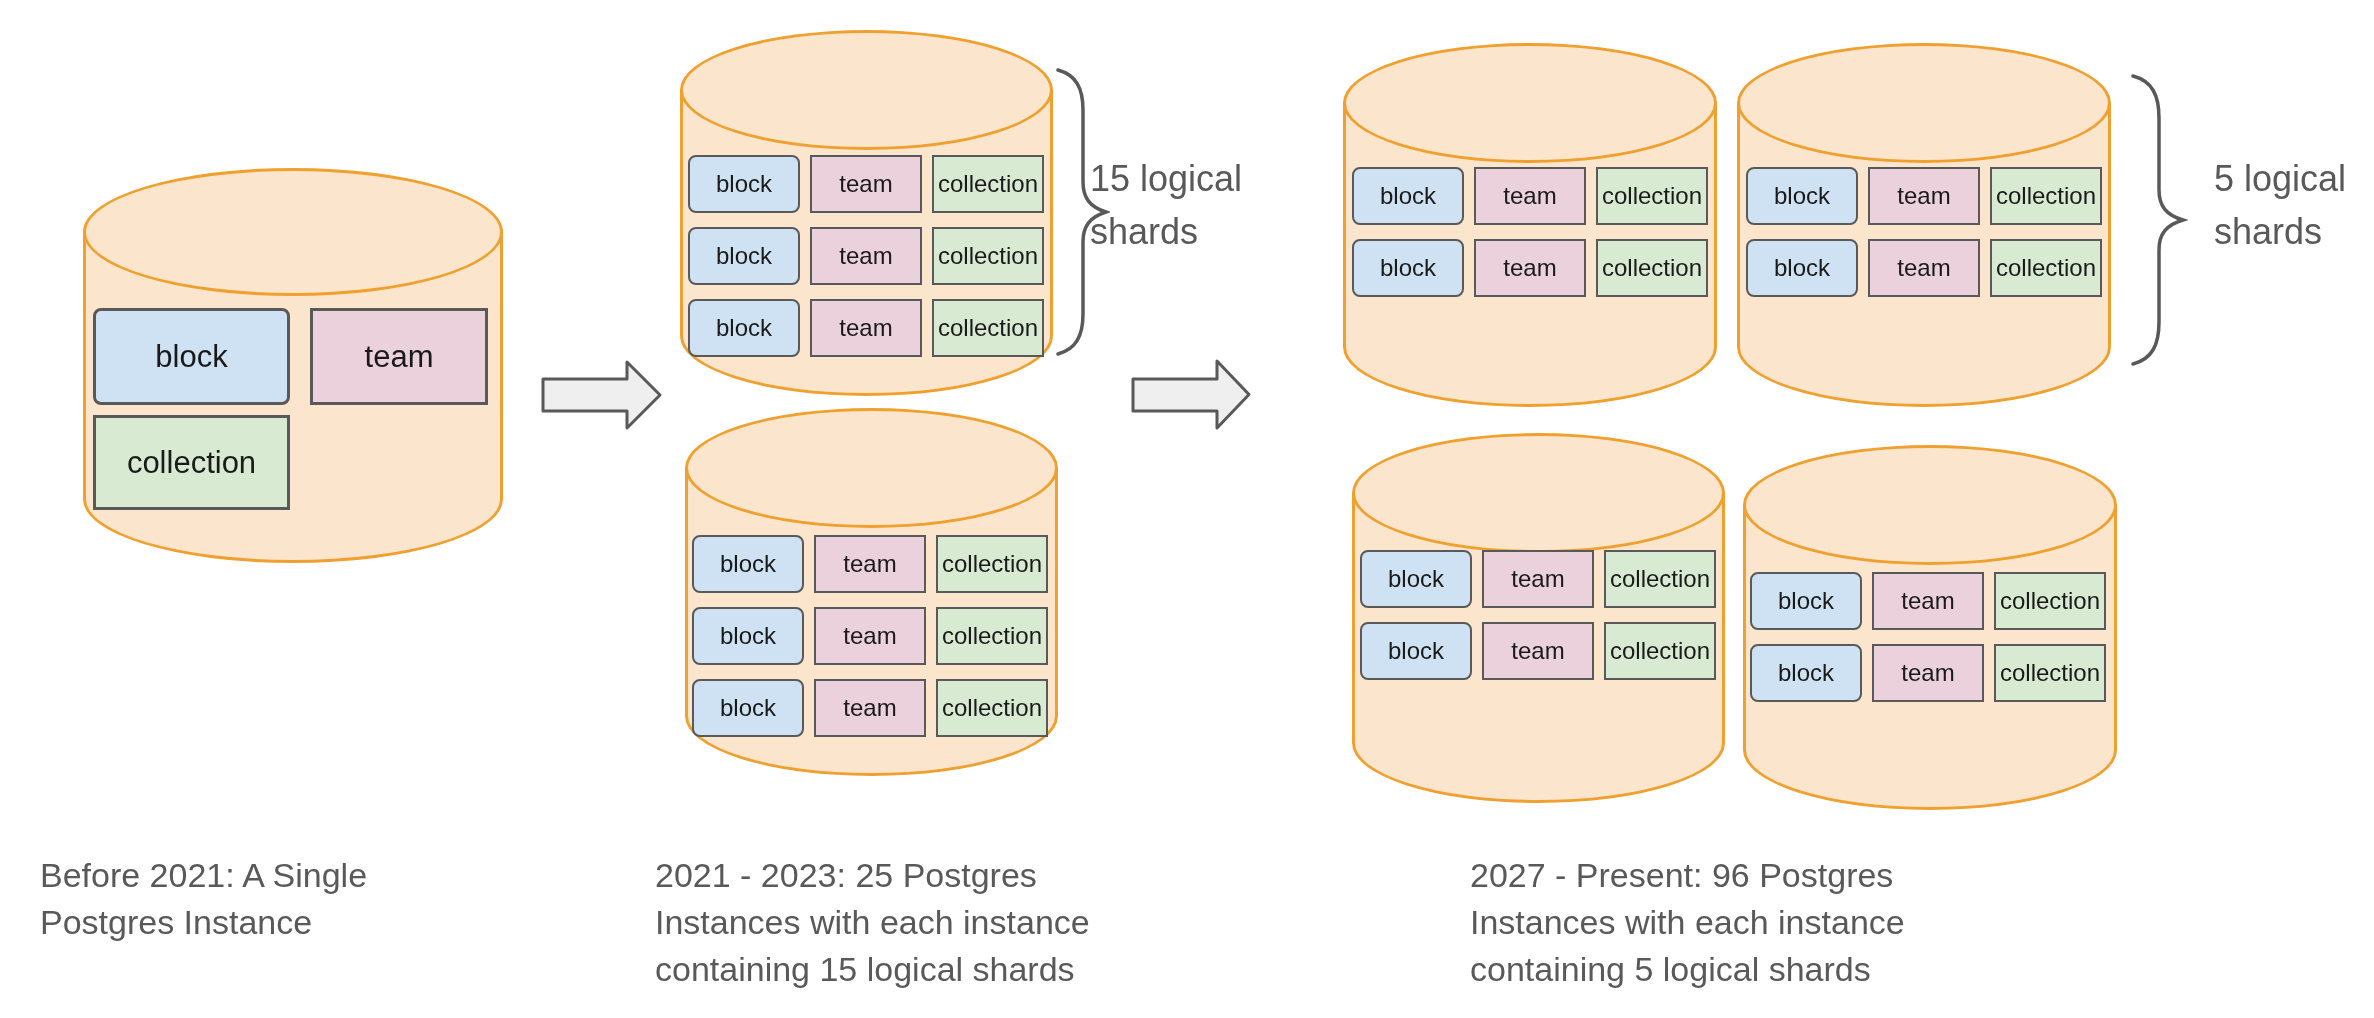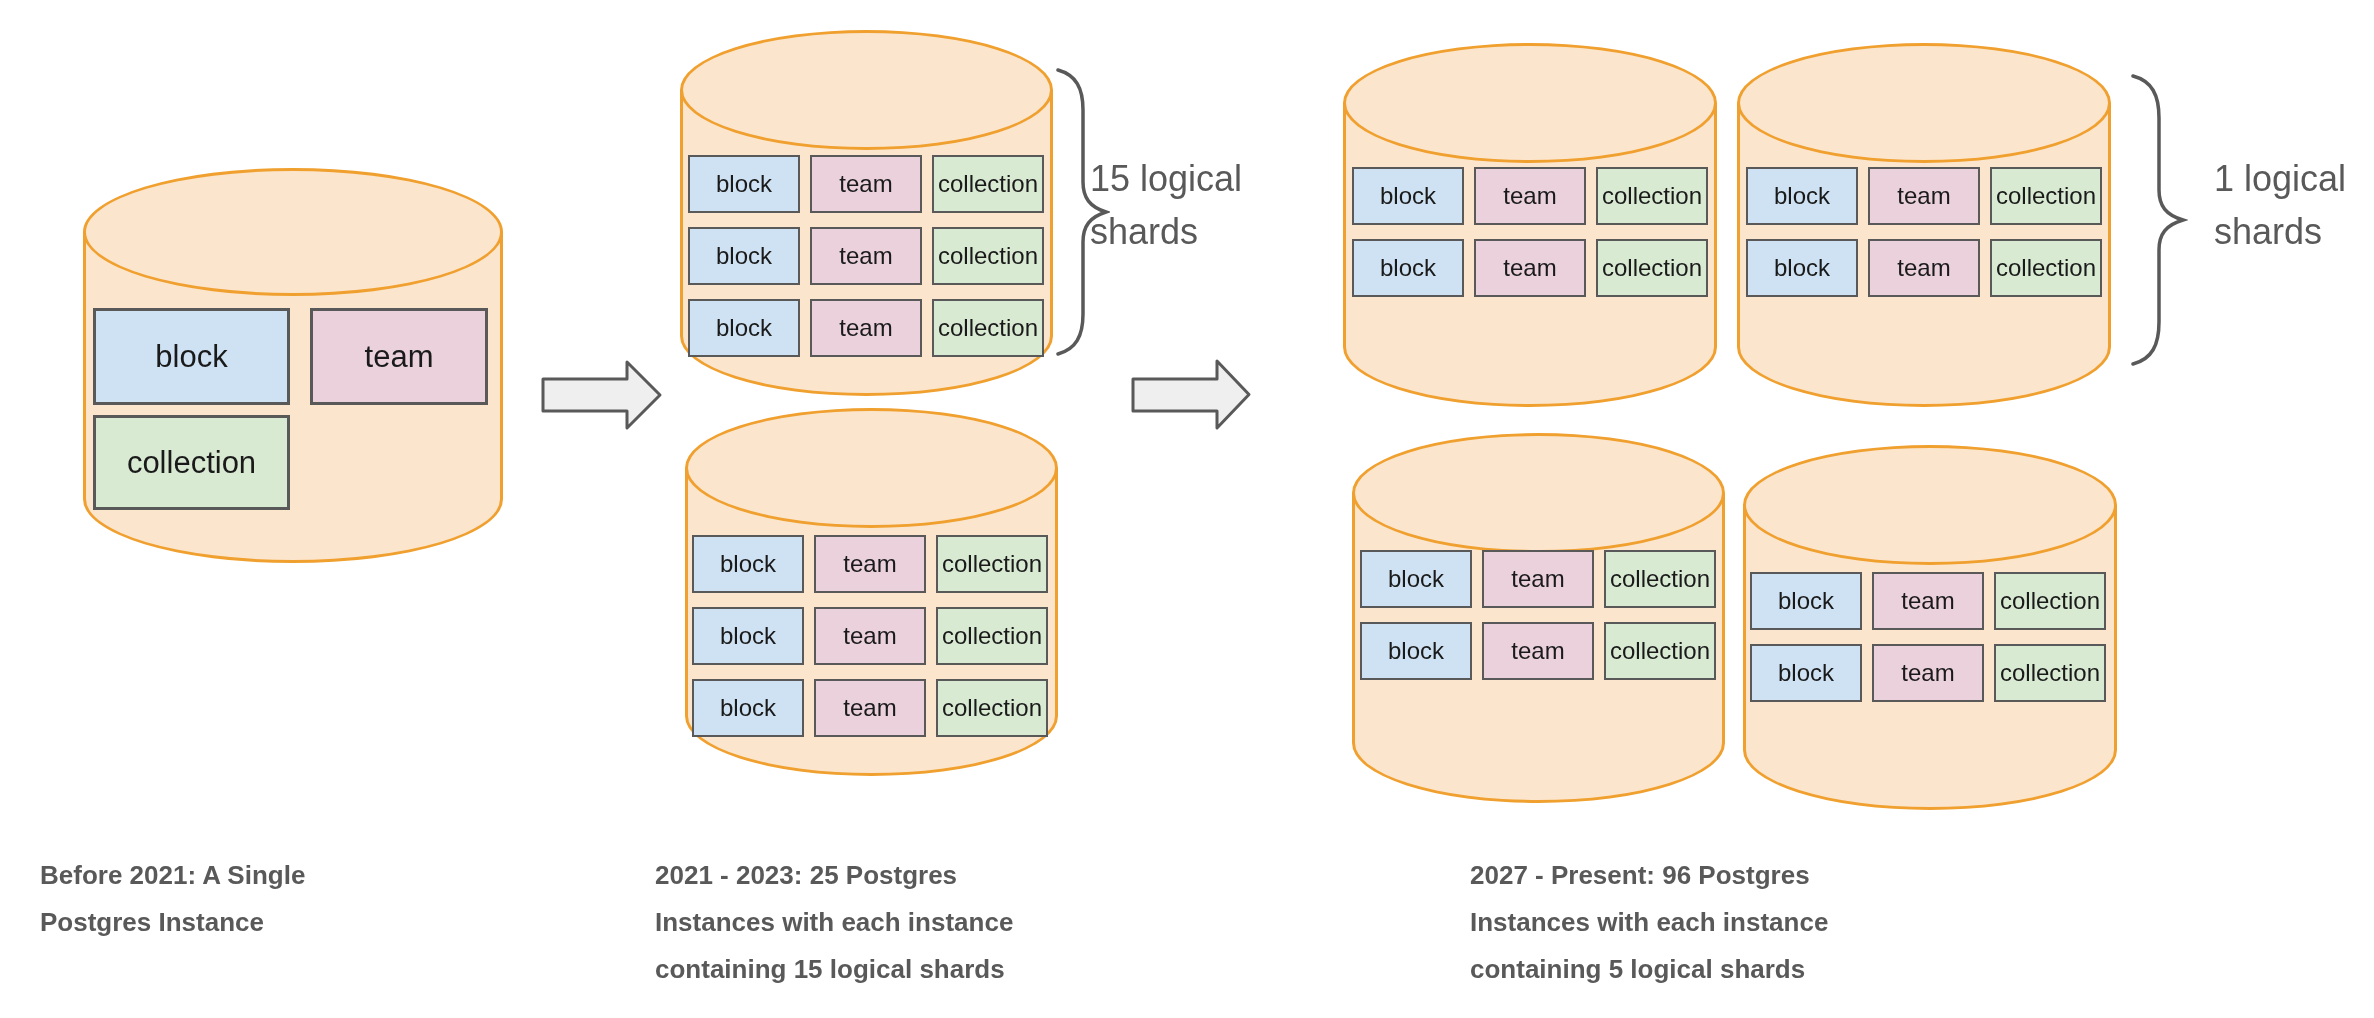--- a/index.html
+++ b/index.html
@@ -26,28 +26,28 @@
   }
 
   
   .rows { position:absolute; display:flex; flex-direction:column; gap:14px; }
   .row  { display:flex; gap:10px; }
   .box {
     display:flex; align-items:center; justify-content:center;
     border:2.5px solid var(--box-border); color:#1a1a1a;
     width:112px; height:58px; font-size:24px;
   }
-  .box.block      { background:var(--block-fill); }
+  .box.block      { background:var(--block-fill);border-radius:8px; }
   .box.team       { background:var(--team-fill);text-align:center; }
   .box.collection { background:var(--collection-fill);text-align:center; }
   .box.big { position:absolute; font-size:31px; border-width:3px; }
 
   
   .caption {
-    position:absolute; font-weight:bold; font-size:26px; line-height:47px;
+    position:absolute; font-weight:normal; font-size:34px; line-height:47px;
     color:var(--caption-text); white-space:pre-line;
   }
   .shard-label {
     position:absolute; font-size:36px; line-height:53px;
     color:var(--caption-text); white-space:pre-line;
   }
 
   
   .shape { position:absolute; }
   .arrow-poly  { fill:var(--arrow-fill); stroke:var(--arrow-stroke); stroke-width:3; stroke-linejoin:round; }
@@ -168,21 +168,21 @@
         <div class="box team">team</div>
         <div class="box collection">collection</div>
       </div>
     </div>
   </div>
 
   <svg class="shape" style="left:2126px; top:72px;" width="62" height="296" viewBox="0 0 62 296">
     <path class="brace-path" d="M7,4 C26,9 33,23 33,46 L33,118 C33,134 40,143 57,148 C40,153 33,162 33,178 L33,250 C33,273 26,287 7,292"></path>
   </svg>
 
-  <div class="shard-label" style="left:2214px; top:152px;">1 logical
+  <div class="shard-label" style="left:2214px; top:152px;">5 logical
 shards</div>
 
   <div class="cylinder" style="left:1352px; top:433px; width:373px; height:370px; --ry:60px;">
     <div class="cyl-bottom"></div>
     <div class="cyl-body"></div>
     <div class="cyl-top"></div>
     <div class="rows" style="left:8px; top:117px;">
       <div class="row">
         <div class="box block">block</div>
         <div class="box team">team</div>

